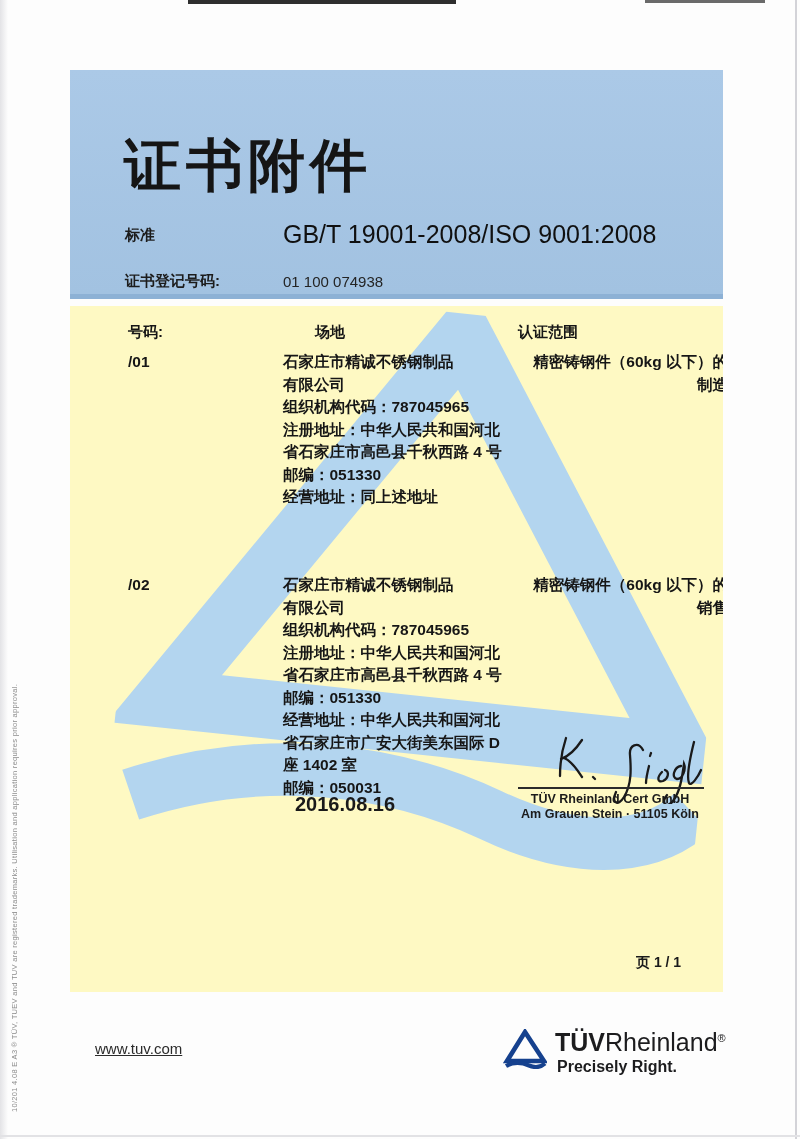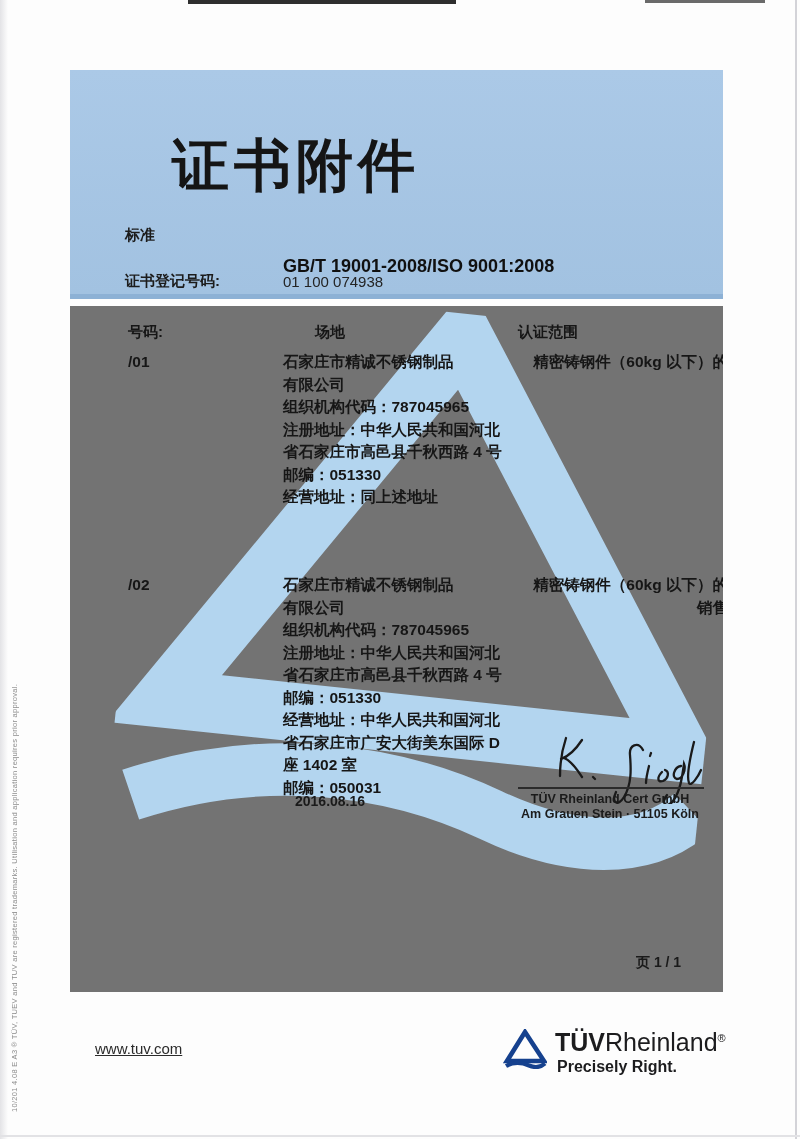--- a/index.html
+++ b/index.html
@@ -13,46 +13,46 @@
   .scan-top-2 { position:absolute; left:645px; top:0; width:120px; height:3px; background:#6a6a6a; }
   .scan-left-shadow { position:absolute; left:0; top:0; width:8px; height:1139px;
     background:linear-gradient(90deg,#e3e3e6,rgba(255,255,255,0)); }
   .scan-right-line { position:absolute; right:3px; top:0; width:2px; height:1139px; background:#d3d3d8; }
   .scan-bottom-line { position:absolute; left:0; bottom:2px; width:800px; height:2px; background:#e2e2e5; }
 
   
   .header-panel { position:absolute; left:70px; top:70px; width:653px; height:229px;
     background:linear-gradient(#abc9e7,#a2c2e1); border-bottom:5px solid #8db1d5; }
   .doc-title { position:absolute; left:54px; top:58px; font-size:57px; font-weight:700;
-    color:#151515; letter-spacing:5px;margin-left:48px; }
+    color:#151515; letter-spacing:5px; }
   .std-label { position:absolute; left:55px; top:156px; font-size:15px; font-weight:700; color:#1c1c1c; }
-  .std-value { position:absolute; left:213px; top:150px; font-size:18px; font-weight:700; color:#101010;margin-top:36px; }
+  .std-value { position:absolute; left:213px; top:150px; font-size:25px; font-weight:400; color:#101010; }
   .cert-label { position:absolute; left:55px; top:202px; font-size:15px; font-weight:700; color:#1c1c1c; }
   .cert-value { position:absolute; left:213px; top:203px; font-size:15px; font-weight:400; color:#242424; }
 
   
   .body-panel { position:absolute; left:70px; top:306px; width:653px; height:686px;
-    background:#737373; overflow:hidden; }
+    background:#fef9c3; overflow:hidden; }
   .watermark { position:absolute; left:60px; top:5px; width:590px; height:560px;
     transform:rotate(6deg); }
 
   .col-head { position:absolute; font-size:15px; font-weight:700; color:#161616; top:17px; }
   .col-no   { left:58px; }
   .col-site { left:213px;margin-left:32px; }
   .col-scope{ left:448px; }
 
   .cell { position:absolute; font-size:15.5px; font-weight:600; color:#161616; line-height:22.5px; }
   .row1 { top:45px; }
   .row2 { top:224px;margin-top:44px; }
   .cell.num   { width:60px; }
   .cell.site  { width:250px; }
   .cell.scope { width:210px; }
   .c-num-1   { left:58px; }  .c-site-1 { left:213px; } .c-scope-1 { left:448px;text-align:right; }
 
-  .issue-date { position:absolute; left:225px; top:487px; font-size:14px; font-weight:600; color:#1a1a1a; }
+  .issue-date { position:absolute; left:225px; top:487px; font-size:20px; font-weight:600; color:#1a1a1a; }
 
   .signature { position:absolute; left:478px; top:420px; width:170px; height:78px; }
   .sig-line { position:absolute; left:448px; top:481px; width:186px; border-top:2px solid #2b2b2b; }
   .issuer { position:absolute; left:440px; top:486px; width:200px; text-align:center;
     font-size:12.5px; font-weight:600; color:#1b1b1b; line-height:15px; }
   .page-num { position:absolute; left:566px; top:648px; font-size:14px; font-weight:600; color:#1a1a1a; }
 
   
   .website { position:absolute; left:95px; top:1040px; font-size:15px; font-weight:400; color:#2b2b2b;text-decoration:underline; }
   .brand-logo-icon { position:absolute; left:503px; top:1029px; width:44px; height:40px; }
@@ -100,20 +100,21 @@
       <div>石家庄市精诚不锈钢制品</div>
       <div>有限公司</div>
       <div>组织机构代码：787045965</div>
       <div>注册地址：中华人民共和国河北</div>
       <div>省石家庄市高邑县千秋西路 4 号</div>
       <div>邮编：051330</div>
       <div>经营地址：同上述地址</div>
     </div>
     <div class="cell scope row1 c-scope-1">
       <div>精密铸钢件（60kg 以下）的</div>
+      <div>制造</div>
     </div>
 
     <div class="cell num row2 c-num-1">/02</div>
     <div class="cell site row2 c-site-1">
       <div>石家庄市精诚不锈钢制品</div>
       <div>有限公司</div>
       <div>组织机构代码：787045965</div>
       <div>注册地址：中华人民共和国河北</div>
       <div>省石家庄市高邑县千秋西路 4 号</div>
       <div>邮编：051330</div>

